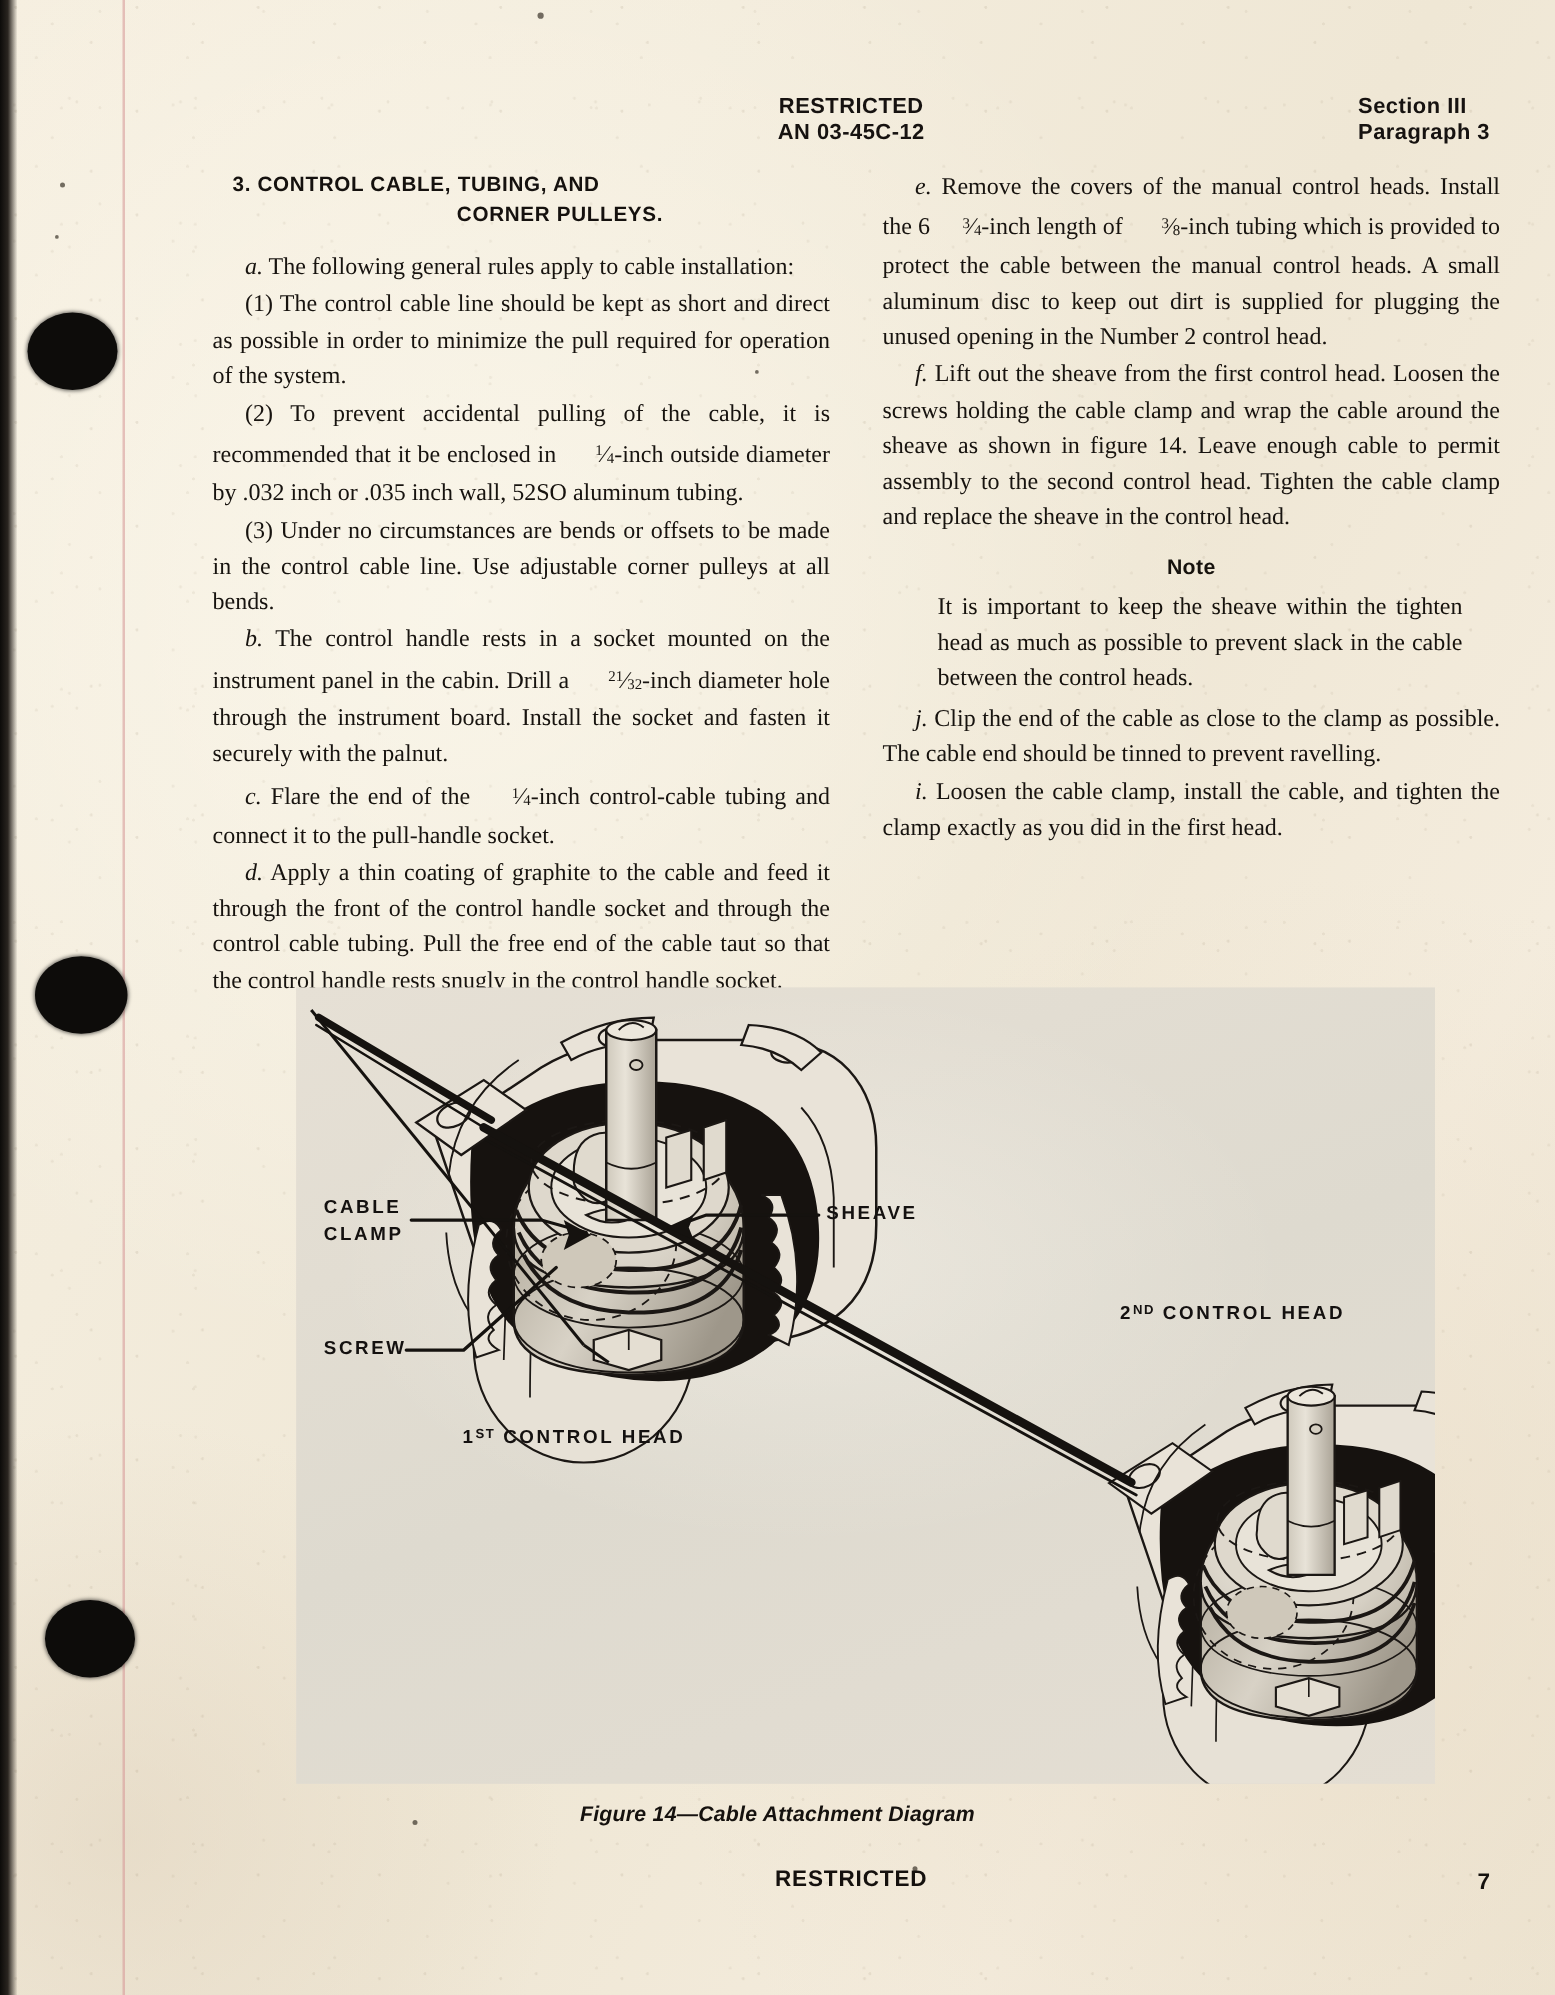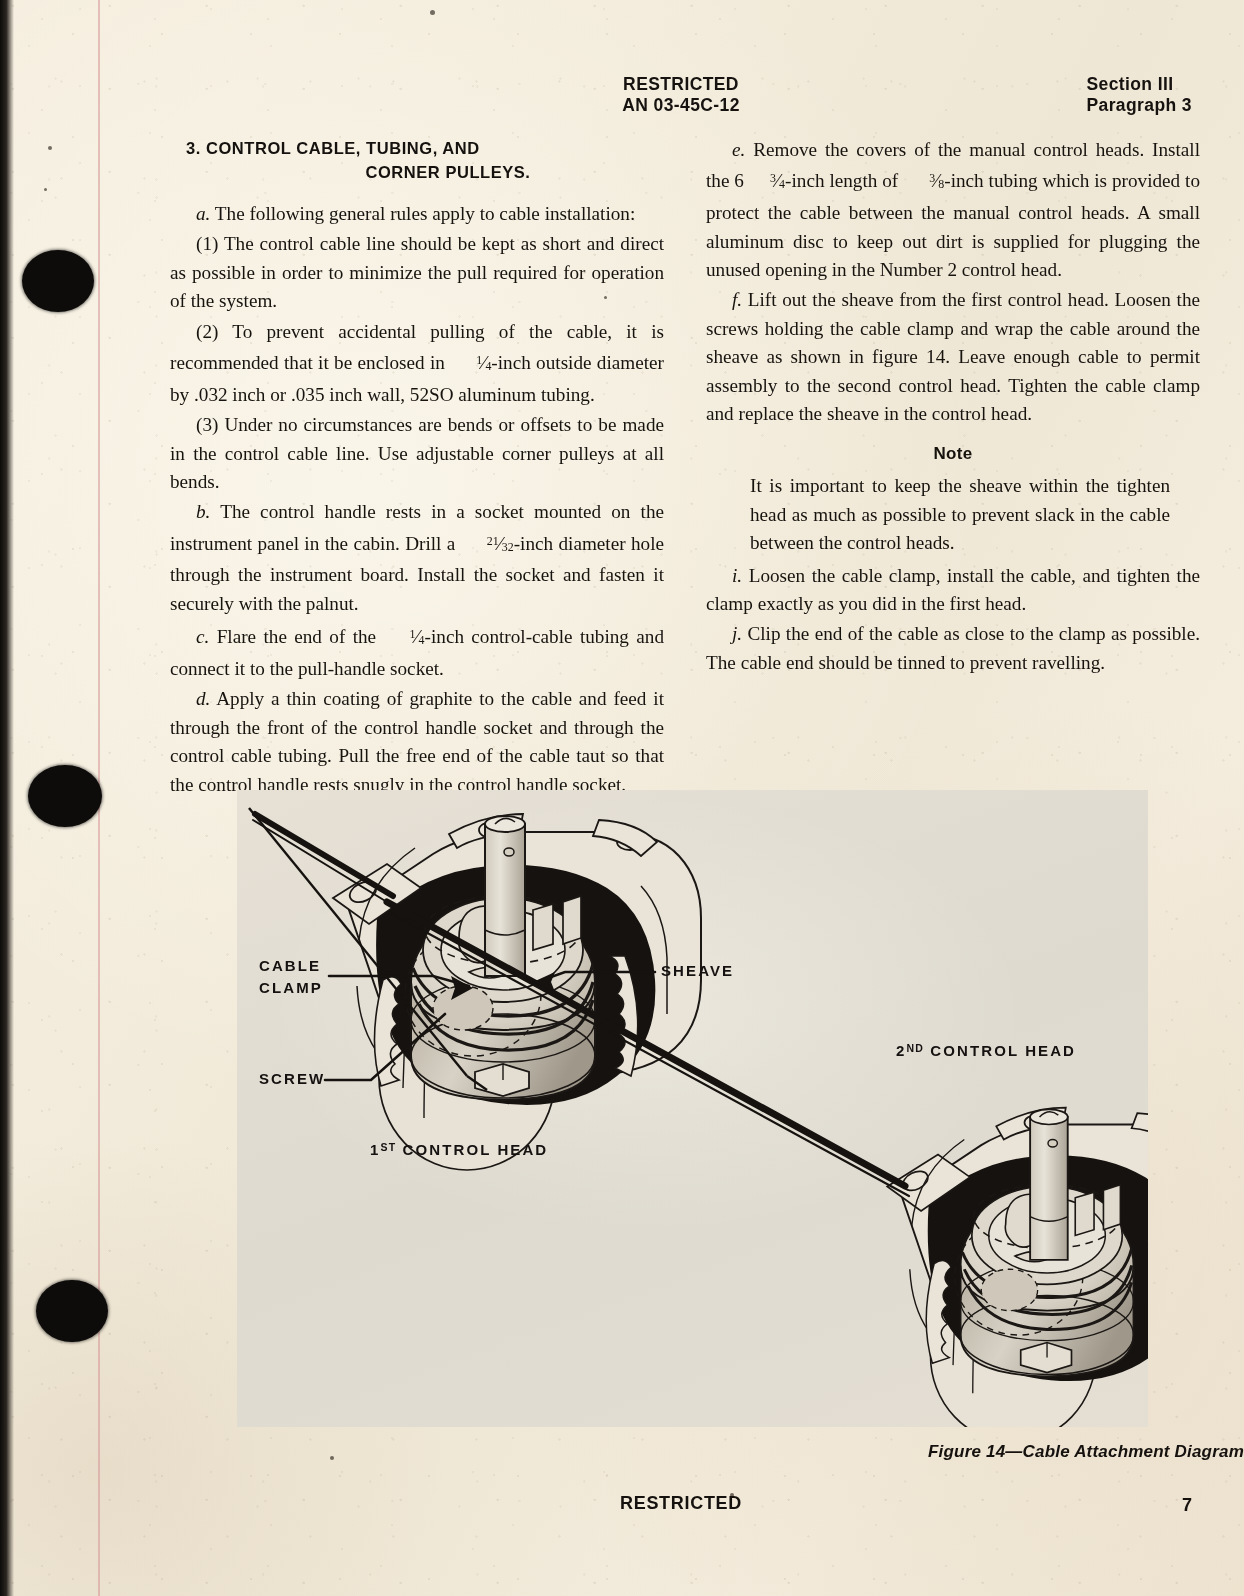--- a/index.html
+++ b/index.html
@@ -176,21 +176,21 @@
   }
   .fig-label sup {
     font-size: .7em;
     letter-spacing: 1.2px;
     vertical-align: .42em;
   }
 
   #fig-caption {
     position: absolute;
     left: 0; right: 0; top: 1442px;
-    text-align: right;
+    text-align: center;
     font-family: "Liberation Sans", sans-serif;
     font-style: italic;
     font-weight: bold;
     font-size: 17px;
     letter-spacing: .2px;
     color: #15110e;
   }
 
   
   #footer-restricted {
@@ -304,27 +304,27 @@
         <span class="it">f.</span>
         Lift out the sheave from the first control head. Loosen the screws holding the cable clamp and wrap the cable around the sheave as shown in figure 14. Leave enough cable to permit assembly to the second control head. Tighten the cable clamp and replace the sheave in the control head.
       </p>
 
 
 
       <h3 class="note-hd">Note</h3>
       <p class="note-body">It is important to keep the sheave within the tighten head as much as possible to prevent slack in the cable between the control heads.</p>
 
       <p class="para">
+        <span class="it">j.</span>
+        Clip the end of the cable as close to the clamp as possible. The cable end should be tinned to prevent ravelling.
+      </p>
+
+      <p class="para">
         <span class="it">i.</span>
         Loosen the cable clamp, install the cable, and tighten the clamp exactly as you did in the first head.
-      </p>
-
-      <p class="para">
-        <span class="it">j.</span>
-        Clip the end of the cable as close to the clamp as possible. The cable end should be tinned to prevent ravelling.
       </p>
 
     </div>
   </div>
 
   <div id="figure-box">
     <div class="fig-tint"></div>
 
     <svg id="figure-svg" viewBox="0 0 911 637" preserveAspectRatio="none" xmlns="http://www.w3.org/2000/svg">
       <defs>

